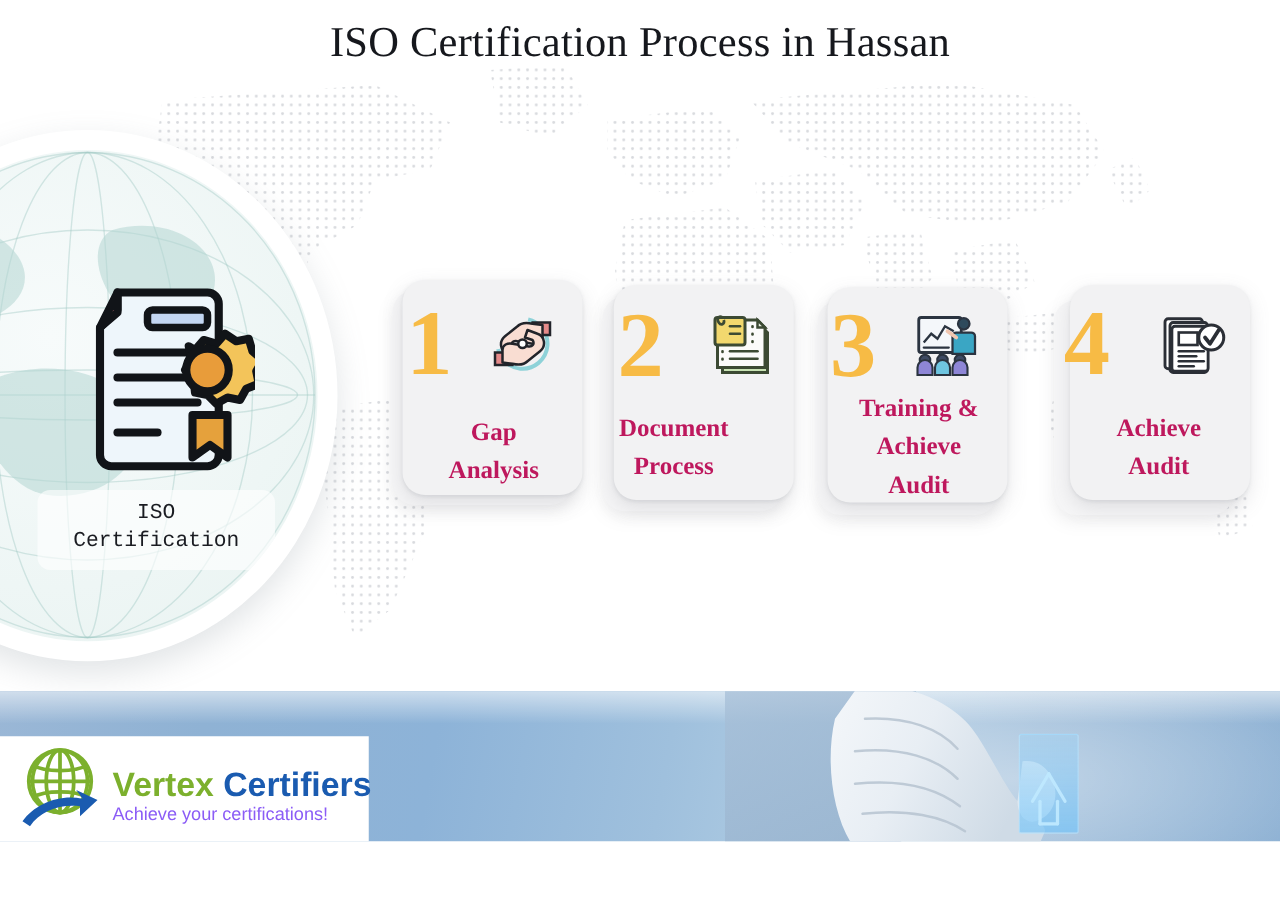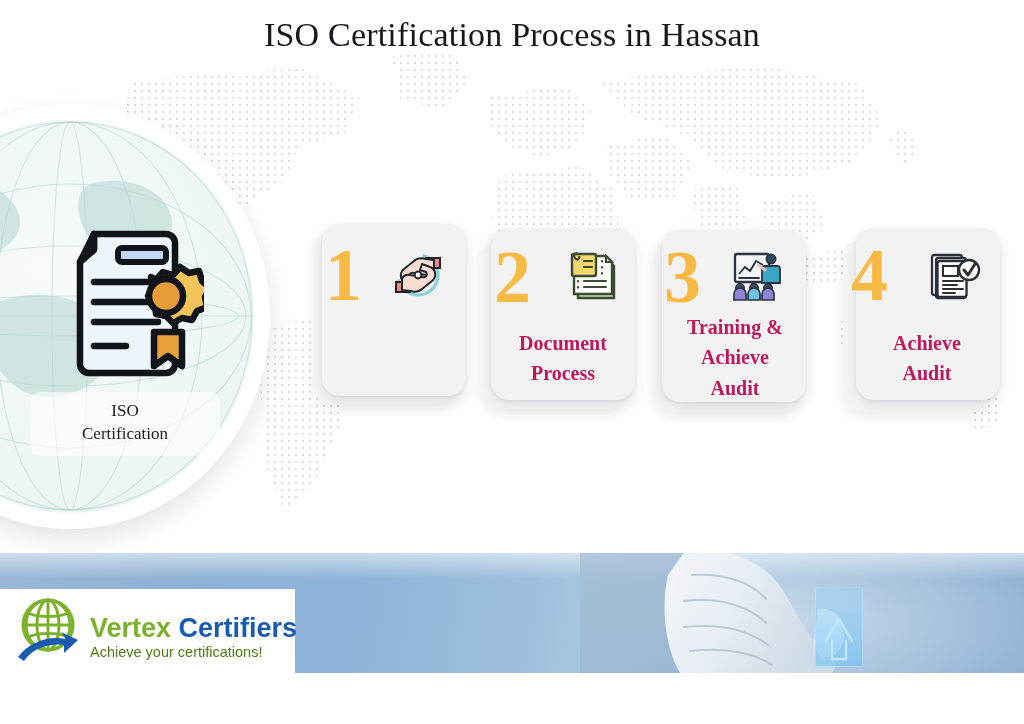--- a/index.html
+++ b/index.html
@@ -69,21 +69,21 @@
     width: 148px; height: 160px;
   }
   .iso-label {
     position: absolute;
     left: 144px; top: 272px;
     width: 190px;
     padding: 8px 0 10px 0;
     text-align: center;
     background: rgba(255,255,255,0.62);
     border-radius: 10px;
-    font-family: Liberation Serif, serif;
+    font-family: Liberation Mono, monospace;
     font-size: 17px;
     line-height: 1.35;
     color: #1a1c22;
   }
 
   
   .steps { position: absolute; left: 0; top: 0; width: 1024px; height: 560px; }
   .card {
     position: absolute;
     width: 144px;
@@ -169,21 +169,21 @@
     font-size: 27px;
     font-weight: bold;
     line-height: 1.04;
     white-space: nowrap;
   }
   .logo-vertex { color: #7cb02d; }
   .logo-certifiers { color: #1a5bb0; }
   .logo-tag {
     font-family: "Liberation Sans", sans-serif;
     font-size: 14.5px;
-    color: #4d7c0f;
+    color: #8b5cf6;
     margin-top: 2px;
     white-space: nowrap;
   }
 </style>
 </head>
 <body>
 
 <div class="canvas">
 
   <div class="worldmap">
@@ -297,20 +297,24 @@
     <div class="step-num" style="left:325px; top:238px;">1</div>
     <div class="step-icon" style="left:390px; top:246px;">
       <svg width="56" height="58" viewBox="0 0 56 58">
         <circle cx="28" cy="29" r="20" fill="none" stroke="#8ed2d8" stroke-width="3.2" stroke-dasharray="72 40" transform="rotate(-40 28 29)"></circle>
         <path d="M36,12 L50,12 L50,22 L44,22 L34,21 Z" fill="#e58a8a" stroke="#22242a" stroke-width="2"></path>
         <path d="M20,46 L6,46 L6,36 L12,36 L22,37 Z" fill="#e58a8a" stroke="#22242a" stroke-width="2"></path>
         <path d="M44,14 L44,24 C44,28 40,30 36,29 L24,27 C20,26 18,29 20,32 L26,34 L24,40 L16,37 C10,35 9,27 14,23 L24,15 C27,12 32,12 36,13 Z" fill="#f9ddd2" stroke="#22242a" stroke-width="2" stroke-linejoin="round"></path>
         <path d="M12,44 L12,34 C12,30 16,28 20,29 L32,31 C36,32 38,29 36,26 L30,24 L32,18 L40,21 C46,23 47,31 42,35 L32,43 C29,46 24,46 20,45 Z" fill="#f9ddd2" stroke="#22242a" stroke-width="2" stroke-linejoin="round"></path>
         <circle cx="28" cy="29" r="3.4" fill="#fff" stroke="#22242a" stroke-width="2"></circle>
       </svg>
+    </div>
+    <div class="step-label" style="left:320px; top:331px;">
+      <span>Gap</span><br>
+      <span>Analysis</span>
     </div>
 
     <div class="card" style="left:491px; top:228px;"></div>
     <div class="step-num" style="left:494px; top:240px;">2</div>
     <div class="step-icon" style="left:564px; top:248px;">
       <svg width="56" height="58" viewBox="0 0 56 58">
         <path d="M14,12 L44,12 L50,18 L50,50 L14,50 Z" fill="#c9e3b4" stroke="#3c4a33" stroke-width="2.4"></path>
         <path d="M10,8 L42,8 L48,14 L48,46 L10,46 Z" fill="#fbfbfa" stroke="#3c4a33" stroke-width="2.4"></path>
         <path d="M42,8 L42,14 L48,14 Z" fill="#e7eee1" stroke="#3c4a33" stroke-width="2"></path>
         <rect x="8" y="6" width="24" height="22" rx="2" fill="#f2d86e" stroke="#3c4a33" stroke-width="2.4"></rect>
@@ -321,21 +325,21 @@
           <line x1="38" y1="13" x2="38" y2="13.6"></line>
           <line x1="38" y1="19" x2="38" y2="19.6"></line>
           <line x1="38" y1="25" x2="38" y2="25.6"></line>
           <line x1="14" y1="33" x2="14" y2="33.6"></line>
           <line x1="20" y1="33" x2="42" y2="33"></line>
           <line x1="14" y1="39" x2="14" y2="39.6"></line>
           <line x1="20" y1="39" x2="42" y2="39"></line>
         </g>
       </svg>
     </div>
-    <div class="step-label" style="left:488px; top:328px;">
+    <div class="step-label" style="left:464px; top:328px;">
       <span>Document</span><br>
       <span>Process</span>
     </div>
 
     <div class="card" style="left:662px; top:230px;"></div>
     <div class="step-num" style="left:664px; top:240px;">3</div>
     <div class="step-icon" style="left:729px; top:248px;">
       <svg width="56" height="58" viewBox="0 0 56 58">
         <rect x="6" y="6" width="34" height="28" rx="2" fill="#f4f7fa" stroke="#2b3440" stroke-width="2.3"></rect>
         <polyline points="10,26 16,19 21,23 27,13 34,17" fill="none" stroke="#2b3440" stroke-width="1.9"></polyline>

